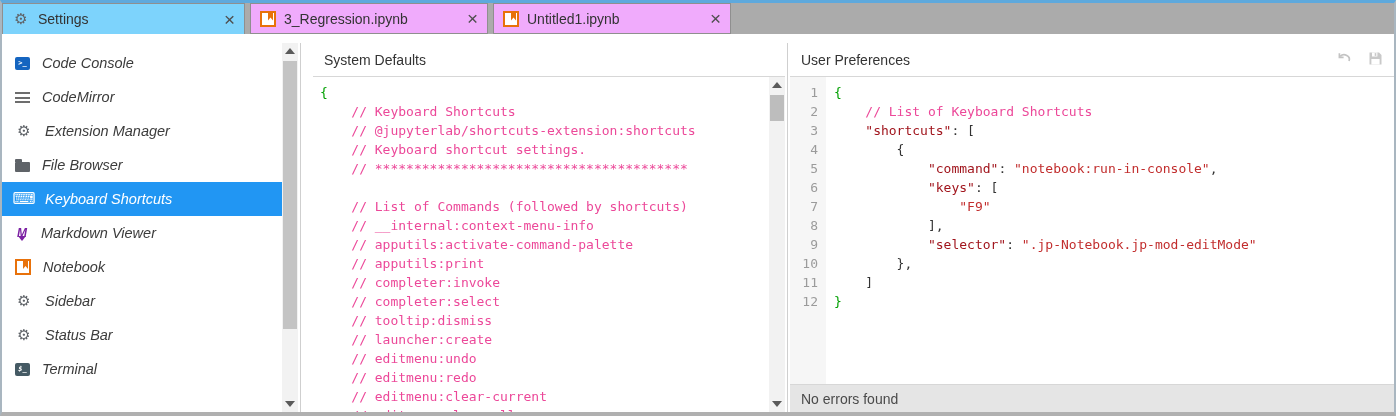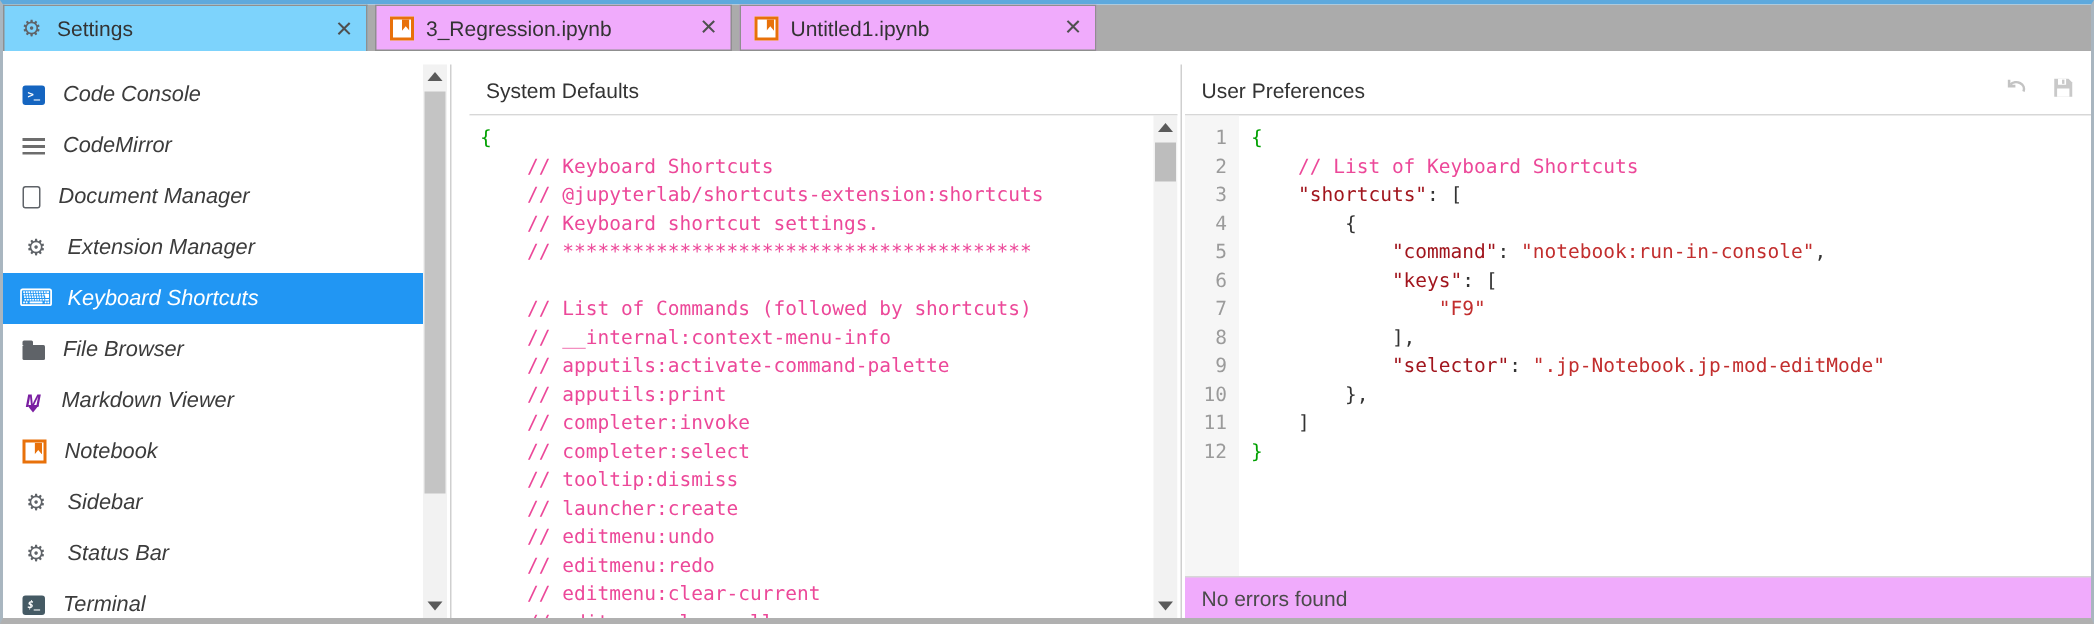--- a/index.html
+++ b/index.html
@@ -46,21 +46,21 @@
     clip-path:polygon(0 0,100% 0,100% 100%,50% 63%,0 100%);}
   .i-terminal{width:15px;height:13px;background:#455a64;border-radius:2px;display:flex;align-items:center;justify-content:center;}
   .i-terminal::before{content:"$_";font-family:"DejaVu Sans Mono",monospace;font-size:7px;font-weight:bold;color:#fff;}
 
   
   .panel-mid{width:472px;flex:none;display:flex;flex-direction:column;min-width:0;margin-left:10px;}
   .panel-right{flex:1;display:flex;flex-direction:column;min-width:0;}
   .phead{height:33px;flex:none;border-bottom:1px solid #d7d7d7;display:flex;align-items:center;padding:0 11px;font-size:14px;color:#333;background:#fff;}
   .hicons{margin-left:auto;display:flex;align-items:center;gap:15px;}
   .pbody{flex:1;position:relative;overflow:hidden;min-height:0;}
-  .pstatus{flex:none;height:27px;border-top:1px solid #d7d7d7;display:flex;align-items:center;padding-left:11px;font-size:14px;color:#4a4a4a;background:#f0abfc;}
+  .pstatus{flex:none;height:27px;border-top:1px solid #d7d7d7;display:flex;align-items:center;padding-left:11px;font-size:14px;color:#4a4a4a;background:#e5e5e5;}
 
   
   .cl{white-space:pre;font-family:"DejaVu Sans Mono",monospace;font-size:13px;line-height:19px;height:19px;}
   .tk-cm{color:#ec4899;}
   .tk-br{color:#00a000;}
   .tk-pr{color:#a1151d;}
   .tk-st{color:#c22e2e;}
   .tk-pl{color:#333;}
   .sd-code{position:absolute;top:0;left:0;right:16px;bottom:0;overflow:hidden;padding:6px 0 0 7px;background:#fff;}
   .up-gutter{position:absolute;left:0;top:0;bottom:0;width:36px;background:#f6f6f6;padding-top:6px;box-sizing:border-box;}
@@ -107,34 +107,30 @@
         <div class="sitems" id="sitems">
             <div class="sitem">
               <span class="sicon i-console"></span>
               <span>Code Console</span>
             </div>
             <div class="sitem">
               <span class="sicon i-codemirror"></span>
               <span>CodeMirror</span>
             </div>
             <div class="sitem">
-              <span class="sicon i-document"></span>
-              <span>Document Manager</span>
-            </div>
-            <div class="sitem">
               <span class="sicon i-gear"></span>
               <span>Extension Manager</span>
+            </div>
+            <div class="sitem">
+              <span class="sicon i-folder"></span>
+              <span>File Browser</span>
             </div>
             <div class="sitem selected">
               <span class="sicon i-keyboard"></span>
               <span>Keyboard Shortcuts</span>
-            </div>
-            <div class="sitem">
-              <span class="sicon i-folder"></span>
-              <span>File Browser</span>
             </div>
             <div class="sitem">
               <span class="sicon i-markdown"></span>
               <span>Markdown Viewer</span>
             </div>
             <div class="sitem">
               <span class="sicon i-notebook"></span>
               <span>Notebook</span>
             </div>
             <div class="sitem">

